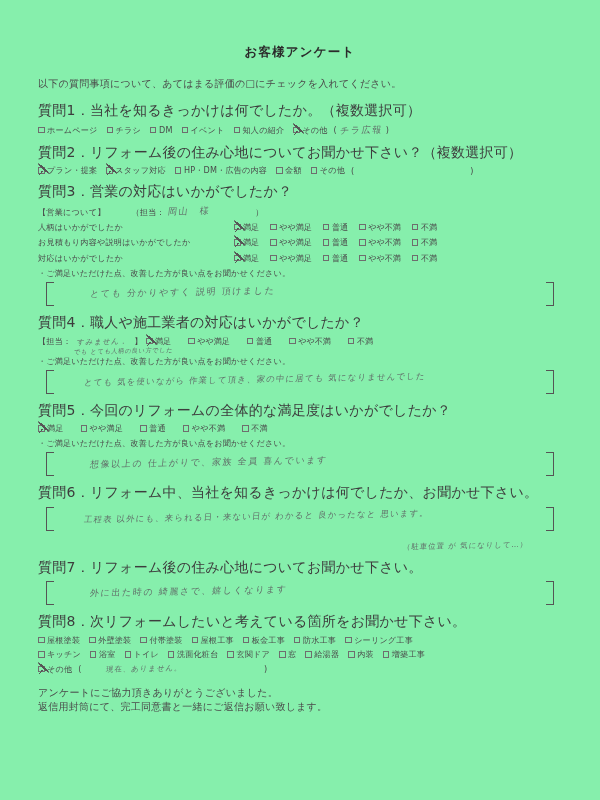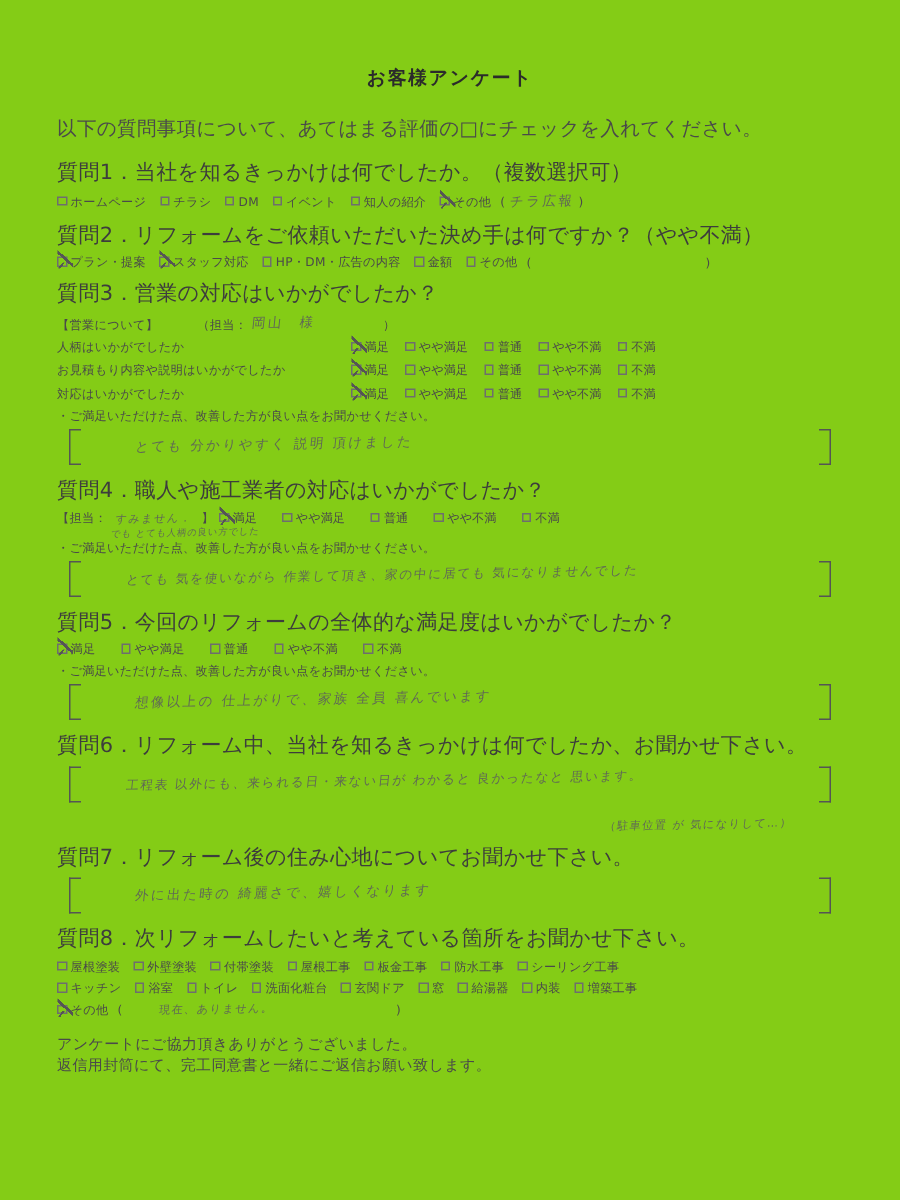--- a/index.html
+++ b/index.html
@@ -11,21 +11,21 @@
     font-family: "DejaVu Sans", sans-serif;
     color: #3a3a3a;
     overflow: hidden;
     position: relative;
   }
 
   
   .page {
     position: absolute;
     inset: 0;
-    background: #84cc16;
+    background: #86efac;
     padding: 0;
   }
 
   .sheet {
     position: absolute;
     left: 0; top: 0;
     width: 600px;
     height: 800px;
     padding: 30px 38px 10px 38px;
   }
@@ -41,21 +41,21 @@
 
   .intro-line {
     font-size: 8.1px;
     line-height: 14.2px;
     color: #4a4a4a;
     letter-spacing: .25px;
     white-space: nowrap;
   }
 
   .instruction {
-    font-size: 13px;
+    font-size: 10px;
     color: #4a4a4a;
     letter-spacing: .25px;
     margin: 11px 0 11px 0;
     white-space: nowrap;
   }
 
   .q-block { margin-bottom: 7px; }
 
   .q-title {
     font-size: 14px;
@@ -265,21 +265,21 @@
             <span class="cb checked"></span>
             <span>その他</span>
           </span>
       <span>(</span>
       <span class="hand inline-hand">チラ広報</span>
       <span>)</span>
     </div>
   </div>
 
   <div class="q-block">
-    <div class="q-title">質問2．リフォームをご依頼いただいた決め手は何ですか？（やや不満）</div>
+    <div class="q-title">質問2．リフォーム後の住み心地についてお聞かせ下さい？（複数選択可）</div>
     <div class="opt-row">
       <span class="opt">
             <span class="cb checked"></span>
             <span>プラン・提案</span>
           </span>
       <span class="opt">
             <span class="cb checked"></span>
             <span>スタッフ対応</span>
           </span>
       <span class="opt">

